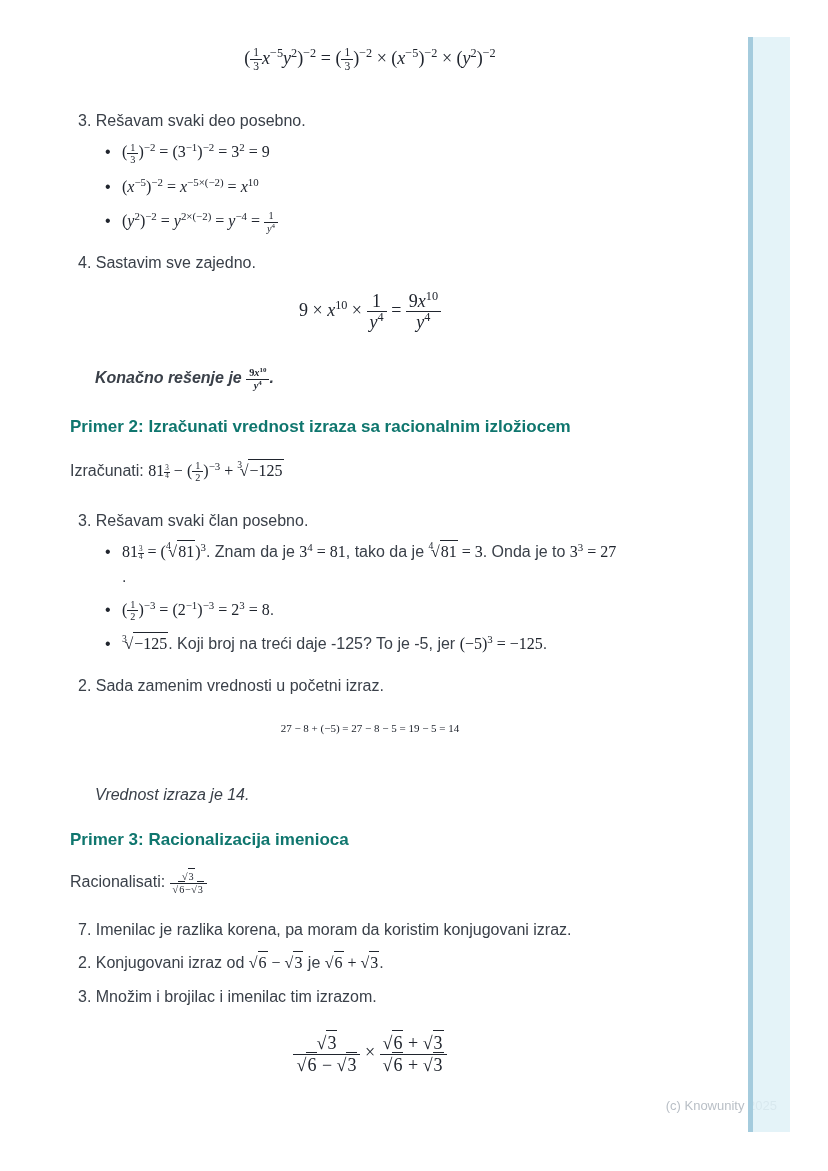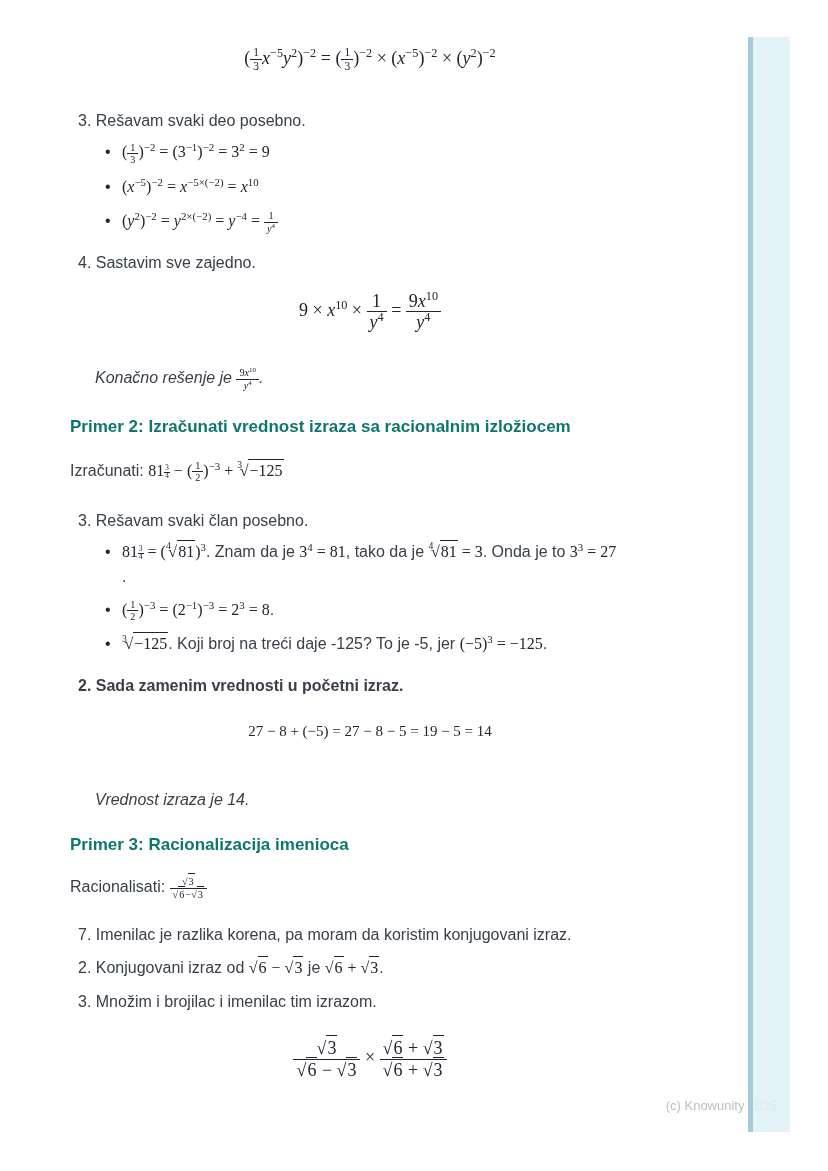--- a/index.html
+++ b/index.html
@@ -21,41 +21,41 @@
   .sm{font-size:0.64em;}
   .sfr{display:inline-flex;flex-direction:column;text-align:center;font-size:0.45em;line-height:1.05;vertical-align:0.85em;}
   .sfr .n{border-bottom:1px solid currentColor;padding:0 1px;}
   .sq{white-space:nowrap;}
   .sq .ov{border-top:1.3px solid currentColor;padding:2px 1px;}
   .ri{font-size:0.6em;vertical-align:0.75em;margin-right:-0.25em;}
   
   .display{width:600px;text-align:center;font-family:"Liberation Serif",serif;color:#20252e;font-size:18px;line-height:1.2;}
   .f-top{margin-top:46px;}
   .f-2{margin-top:16px;}
-  .f-3{margin-top:24px;font-size:15px;}
+  .f-3{margin-top:24px;font-size:11px;}
   .f-4{margin-top:23px;}
   .numline{margin:0 0 0 8px;line-height:24px;}
   .s3{margin-top:36px;}
   .s4{margin-top:16px;}
   .heading{font-weight:bold;color:#0f766e;font-size:17px;line-height:26px;margin:0;}
   .h2{margin-top:22px;}
   .h3{margin-top:20px;}
   .plain{margin:0;line-height:24px;}
   .izr{margin-top:16px;line-height:30px;}
   .rac{margin-top:12px;line-height:34px;}
   .conclusion{font-style:italic;margin:0 0 0 25px;line-height:24px;}
-  .c1{margin-top:33px;}
+  .c1{margin-top:33px;font-weight:bold;}
   .c2{margin-top:48px;}
   ul.bullets{list-style:none;margin:4px 0 0 0;padding:0;}
   ul.bullets li{position:relative;padding-left:52px;margin:6px 0 8px 0;line-height:26px;}
   ul.bullets li::before{content:"\2022";position:absolute;left:35px;top:0;line-height:26px;color:#20252e;}
   .contline{line-height:24px;}
   .stp{margin-top:8px;line-height:26px;}
   .p2s1{margin-top:23px;}
-  .p2s2{margin-top:17px;font-weight:bold;}
+  .p2s2{margin-top:17px;}
   .p3s1{margin-top:19px;}
   .m .sm{vertical-align:middle;}
   
   .scroll-panel{position:absolute;left:753px;top:37px;width:37px;height:1095px;background:rgba(222,240,247,0.82);z-index:2;}
   .scroll-thumb{position:absolute;left:748px;top:37px;width:5px;height:1095px;background:#a4cbdd;z-index:3;}
   .footer{position:absolute;top:1098px;right:51px;font-size:13px;color:#b9bfc6;z-index:1;line-height:16px;}
 </style>
 </head>
 <body>
 

